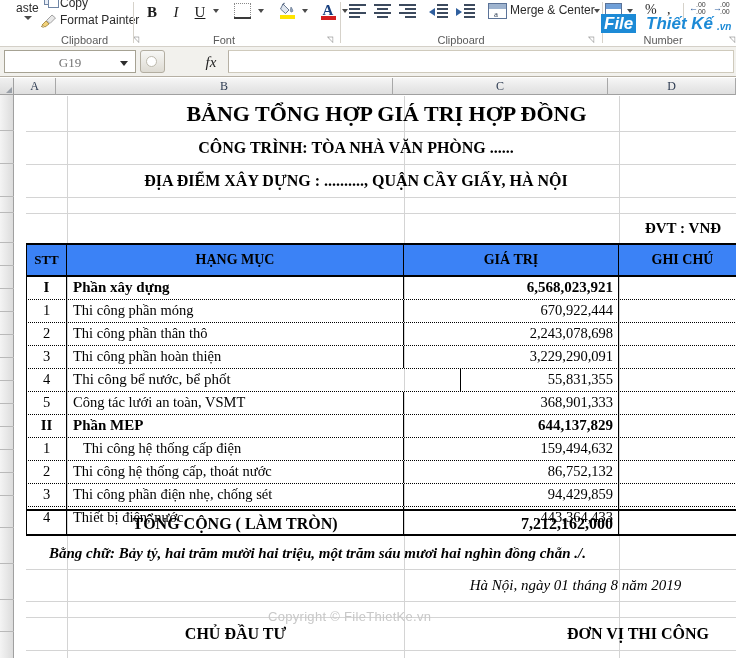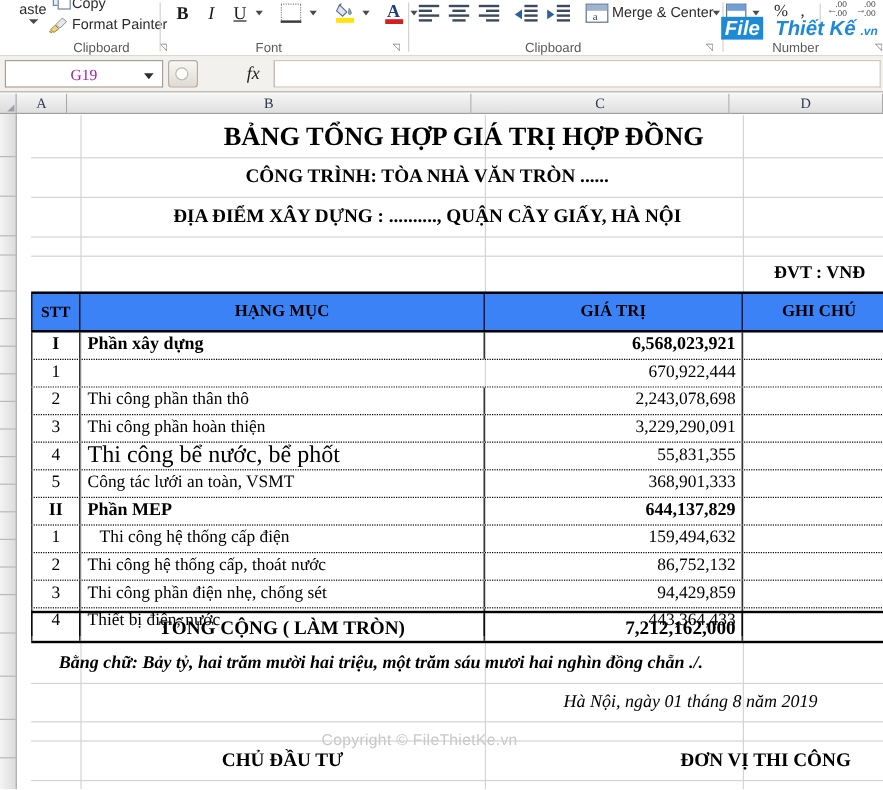--- a/index.html
+++ b/index.html
@@ -169,21 +169,21 @@
 
   
   .fbar {
     position: absolute; left: 0; top: 47px; width: 736px; height: 30px;
     background: #f2f1ed; border-bottom: 1px solid #b6b0a4;
   }
   .namebox {
     position: absolute; left: 4px; top: 3px; width: 132px; height: 23px;
     background: #ffffff; border: 1px solid #a6a293;
     font-family: "Liberation Serif", serif; font-size: 13px;
-    color: #a21caf; text-align: center; line-height: 23px;
+    color: #737373; text-align: center; line-height: 23px;
   }
   .namebox-arrow {
     position: absolute; right: 7px; top: 10px; width: 0; height: 0;
     border-left: 4px solid transparent; border-right: 4px solid transparent;
     border-top: 5px solid #2e2e2e;
   }
   .fbar-split {
     position: absolute; left: 140px; top: 3px; width: 25px; height: 23px;
     background: linear-gradient(#f7f7f5, #dedbd3);
     border: 1px solid #b3aea1; border-radius: 3px;
@@ -460,21 +460,21 @@
       <div class="gridline-v" style="left:41px;"></div>
       <div class="gridline-v" style="left:378px;"></div>
       <div class="gridline-v" style="left:593px;"></div>
 
       <div class="cellrow" style="top:0px;height:35px;">
         <div class="cell t-center bold" style="left:0px;width:721px;font-size:22px;line-height:35px;">BẢNG TỔNG HỢP GIÁ TRỊ HỢP ĐỒNG</div>
       </div>
       <div class="gridline-h" style="top:35px;"></div>
 
       <div class="cellrow" style="top:36px;height:32px;">
-        <div class="cell t-center bold" style="left:0px;width:660px;font-size:16px;line-height:32px;">CÔNG TRÌNH: TÒA NHÀ VĂN TRÒN ......</div>
+        <div class="cell t-center bold" style="left:0px;width:660px;font-size:16px;line-height:32px;">CÔNG TRÌNH: TÒA NHÀ VĂN PHÒNG ......</div>
       </div>
       <div class="gridline-h" style="top:68px;"></div>
 
       <div class="cellrow" style="top:69px;height:32px;">
         <div class="cell t-center bold" style="left:0px;width:660px;font-size:16px;line-height:32px;">ĐỊA ĐIỂM XÂY DỰNG : .........., QUẬN CẦY GIẤY, HÀ NỘI</div>
       </div>
       <div class="gridline-h" style="top:101px;"></div>
 
       <div class="cellrow" style="top:102px;height:15px;"></div>
       <div class="gridline-h" style="top:117px;"></div>
@@ -492,38 +492,39 @@
 
       <div id="data-rows">
           <div class="cellrow bdr-thin-bottom" style="top: 181px; height: 23px;">
             <div class="cell t-center bdr-l bdr-r bold" style="left:0px;width:41px;font-size:15px;line-height:21px;">I</div>
             <div class="cell t-left bdr-r bold" style="left:41px;width:337px;font-size:15px;line-height:21px;padding-left:6px;">Phần xây dựng</div>
             <div class="cell t-right bdr-r bold" style="left:378px;width:215px;font-size:15px;line-height:21px;padding-right:5px;">6,568,023,921</div>
             <div class="cell bdr-r" style="left:593px;width:128px;font-size:15px;line-height:21px;"></div>
           </div>
           <div class="cellrow bdr-thin-bottom" style="top: 204px; height: 23px;">
             <div class="cell t-center bdr-l bdr-r" style="left:0px;width:41px;font-size:14.5px;line-height:21px;">1</div>
+            <div class="cell t-left bdr-r" style="left:41px;width:337px;font-size:14.5px;line-height:21px;padding-left:6px;">Thi công phần móng</div>
             <div class="cell t-right bdr-r" style="left:378px;width:215px;font-size:14.5px;line-height:21px;padding-right:5px;">670,922,444</div>
             <div class="cell bdr-r" style="left:593px;width:128px;font-size:14.5px;line-height:21px;"></div>
           </div>
           <div class="cellrow bdr-thin-bottom" style="top: 227px; height: 23px;">
             <div class="cell t-center bdr-l bdr-r" style="left:0px;width:41px;font-size:14.5px;line-height:21px;">2</div>
             <div class="cell t-left bdr-r" style="left:41px;width:337px;font-size:14.5px;line-height:21px;padding-left:6px;">Thi công phần thân thô</div>
             <div class="cell t-right bdr-r" style="left:378px;width:215px;font-size:14.5px;line-height:21px;padding-right:5px;">2,243,078,698</div>
             <div class="cell bdr-r" style="left:593px;width:128px;font-size:14.5px;line-height:21px;"></div>
           </div>
           <div class="cellrow bdr-thin-bottom" style="top: 250px; height: 23px;">
             <div class="cell t-center bdr-l bdr-r" style="left:0px;width:41px;font-size:14.5px;line-height:21px;">3</div>
             <div class="cell t-left bdr-r" style="left:41px;width:337px;font-size:14.5px;line-height:21px;padding-left:6px;">Thi công phần hoàn thiện</div>
             <div class="cell t-right bdr-r" style="left:378px;width:215px;font-size:14.5px;line-height:21px;padding-right:5px;">3,229,290,091</div>
             <div class="cell bdr-r" style="left:593px;width:128px;font-size:14.5px;line-height:21px;"></div>
           </div>
           <div class="cellrow bdr-thin-bottom" style="top: 273px; height: 23px;">
             <div class="cell t-center bdr-l bdr-r" style="left:0px;width:41px;font-size:14.5px;line-height:21px;">4</div>
-            <div class="cell t-left bdr-r" style="left:41px;width:337px;font-size:20px;line-height:21px;padding-left:6px;">Thi công bể nước, bể phốt</div>
+            <div class="cell t-left bdr-r" style="left:41px;width:394px;font-size:15px;line-height:21px;padding-left:6px;">Thi công bể nước, bể phốt</div>
             <div class="cell t-right bdr-r" style="left:378px;width:215px;font-size:14.5px;line-height:21px;padding-right:5px;">55,831,355</div>
             <div class="cell bdr-r" style="left:593px;width:128px;font-size:14.5px;line-height:21px;"></div>
           </div>
           <div class="cellrow bdr-thin-bottom" style="top: 296px; height: 23px;">
             <div class="cell t-center bdr-l bdr-r" style="left:0px;width:41px;font-size:14.5px;line-height:21px;">5</div>
             <div class="cell t-left bdr-r" style="left:41px;width:337px;font-size:14.5px;line-height:21px;padding-left:6px;">Công tác lưới an toàn, VSMT</div>
             <div class="cell t-right bdr-r" style="left:378px;width:215px;font-size:14.5px;line-height:21px;padding-right:5px;">368,901,333</div>
             <div class="cell bdr-r" style="left:593px;width:128px;font-size:14.5px;line-height:21px;"></div>
           </div>
           <div class="cellrow bdr-thin-bottom" style="top: 319px; height: 23px;">

